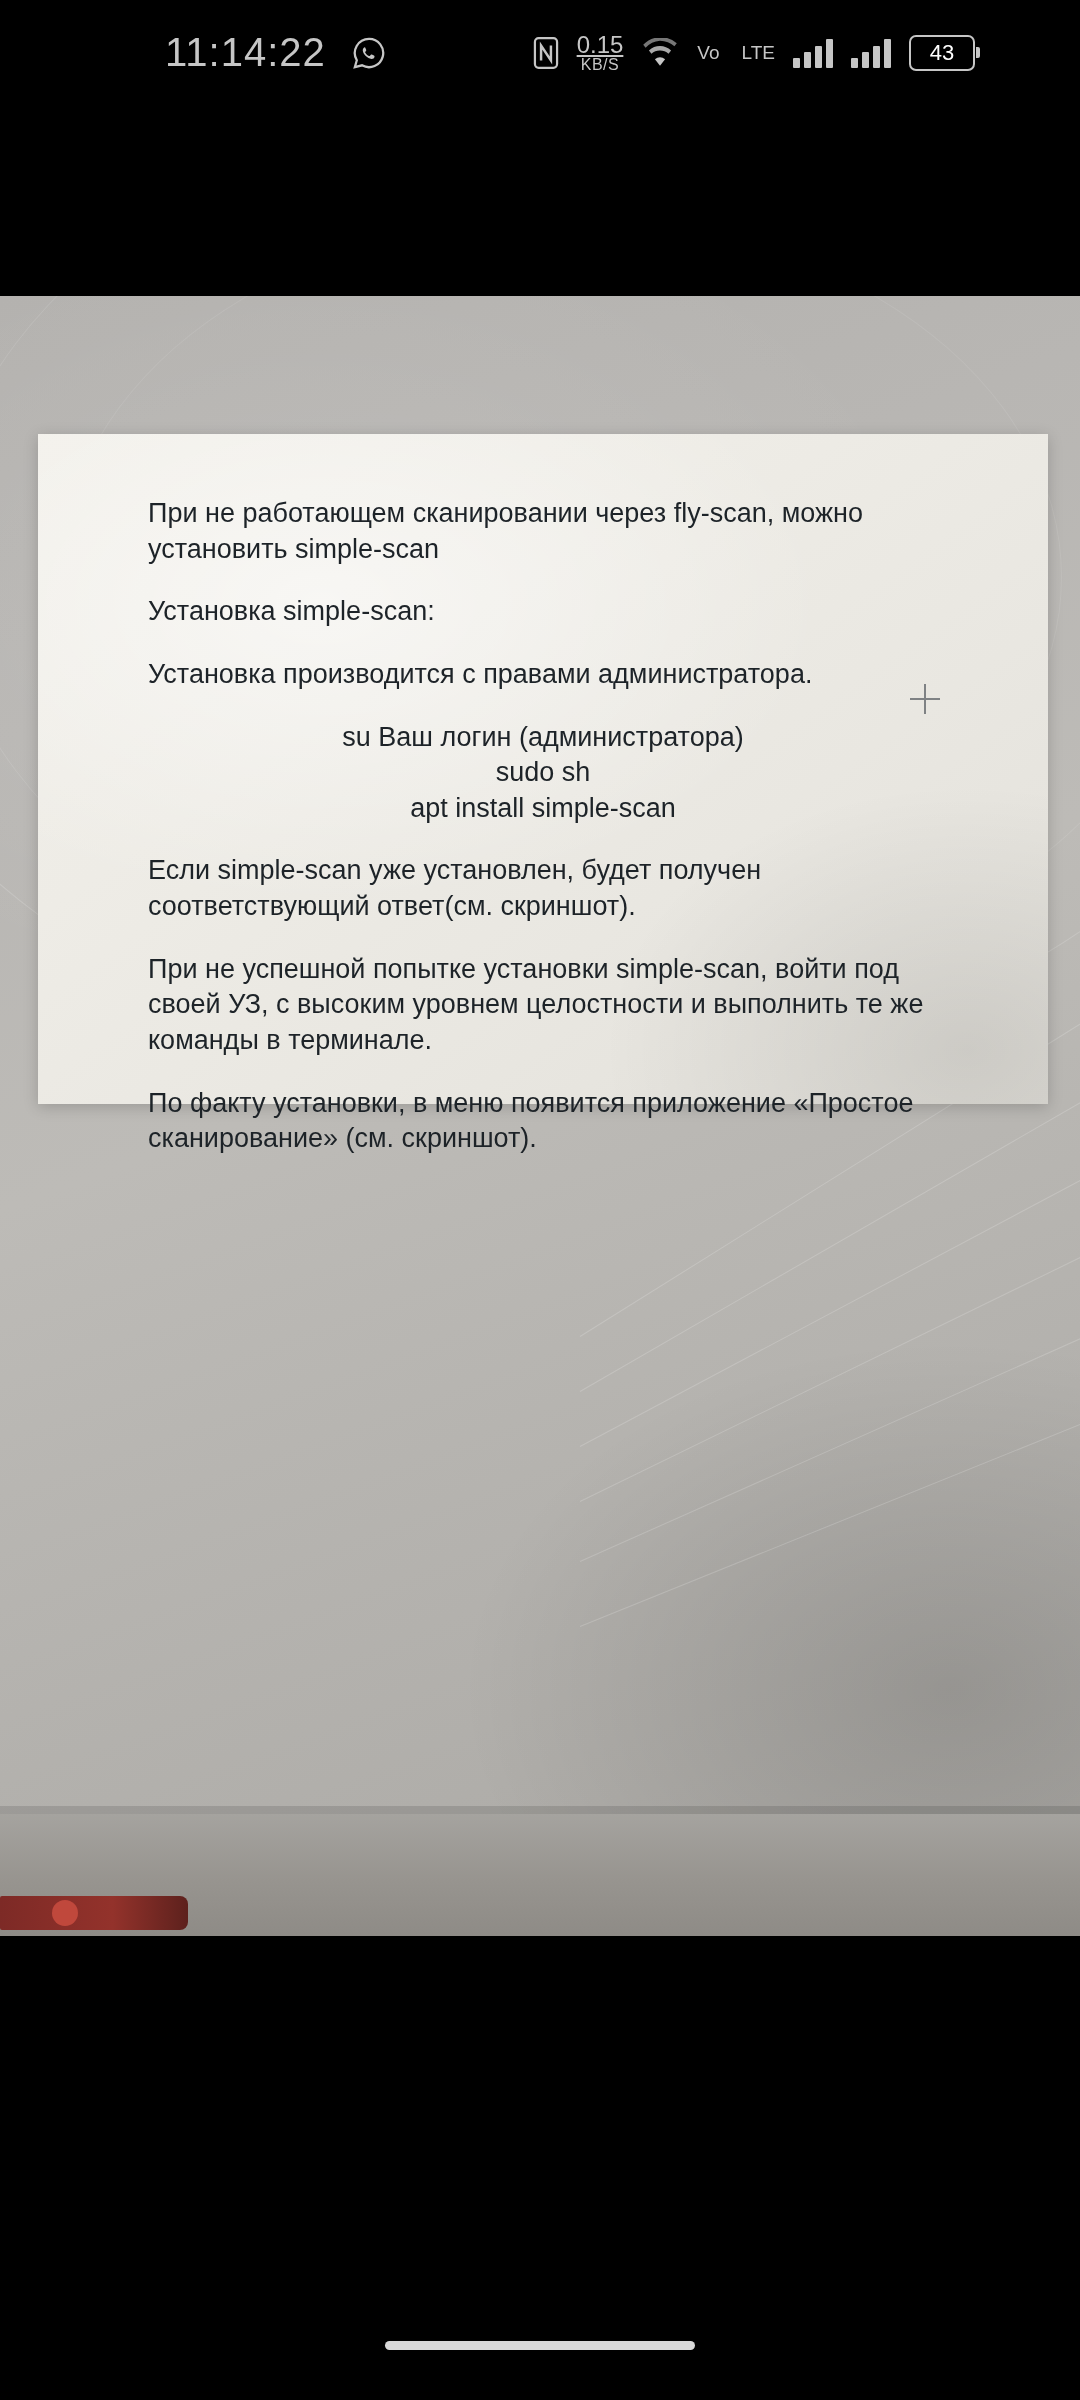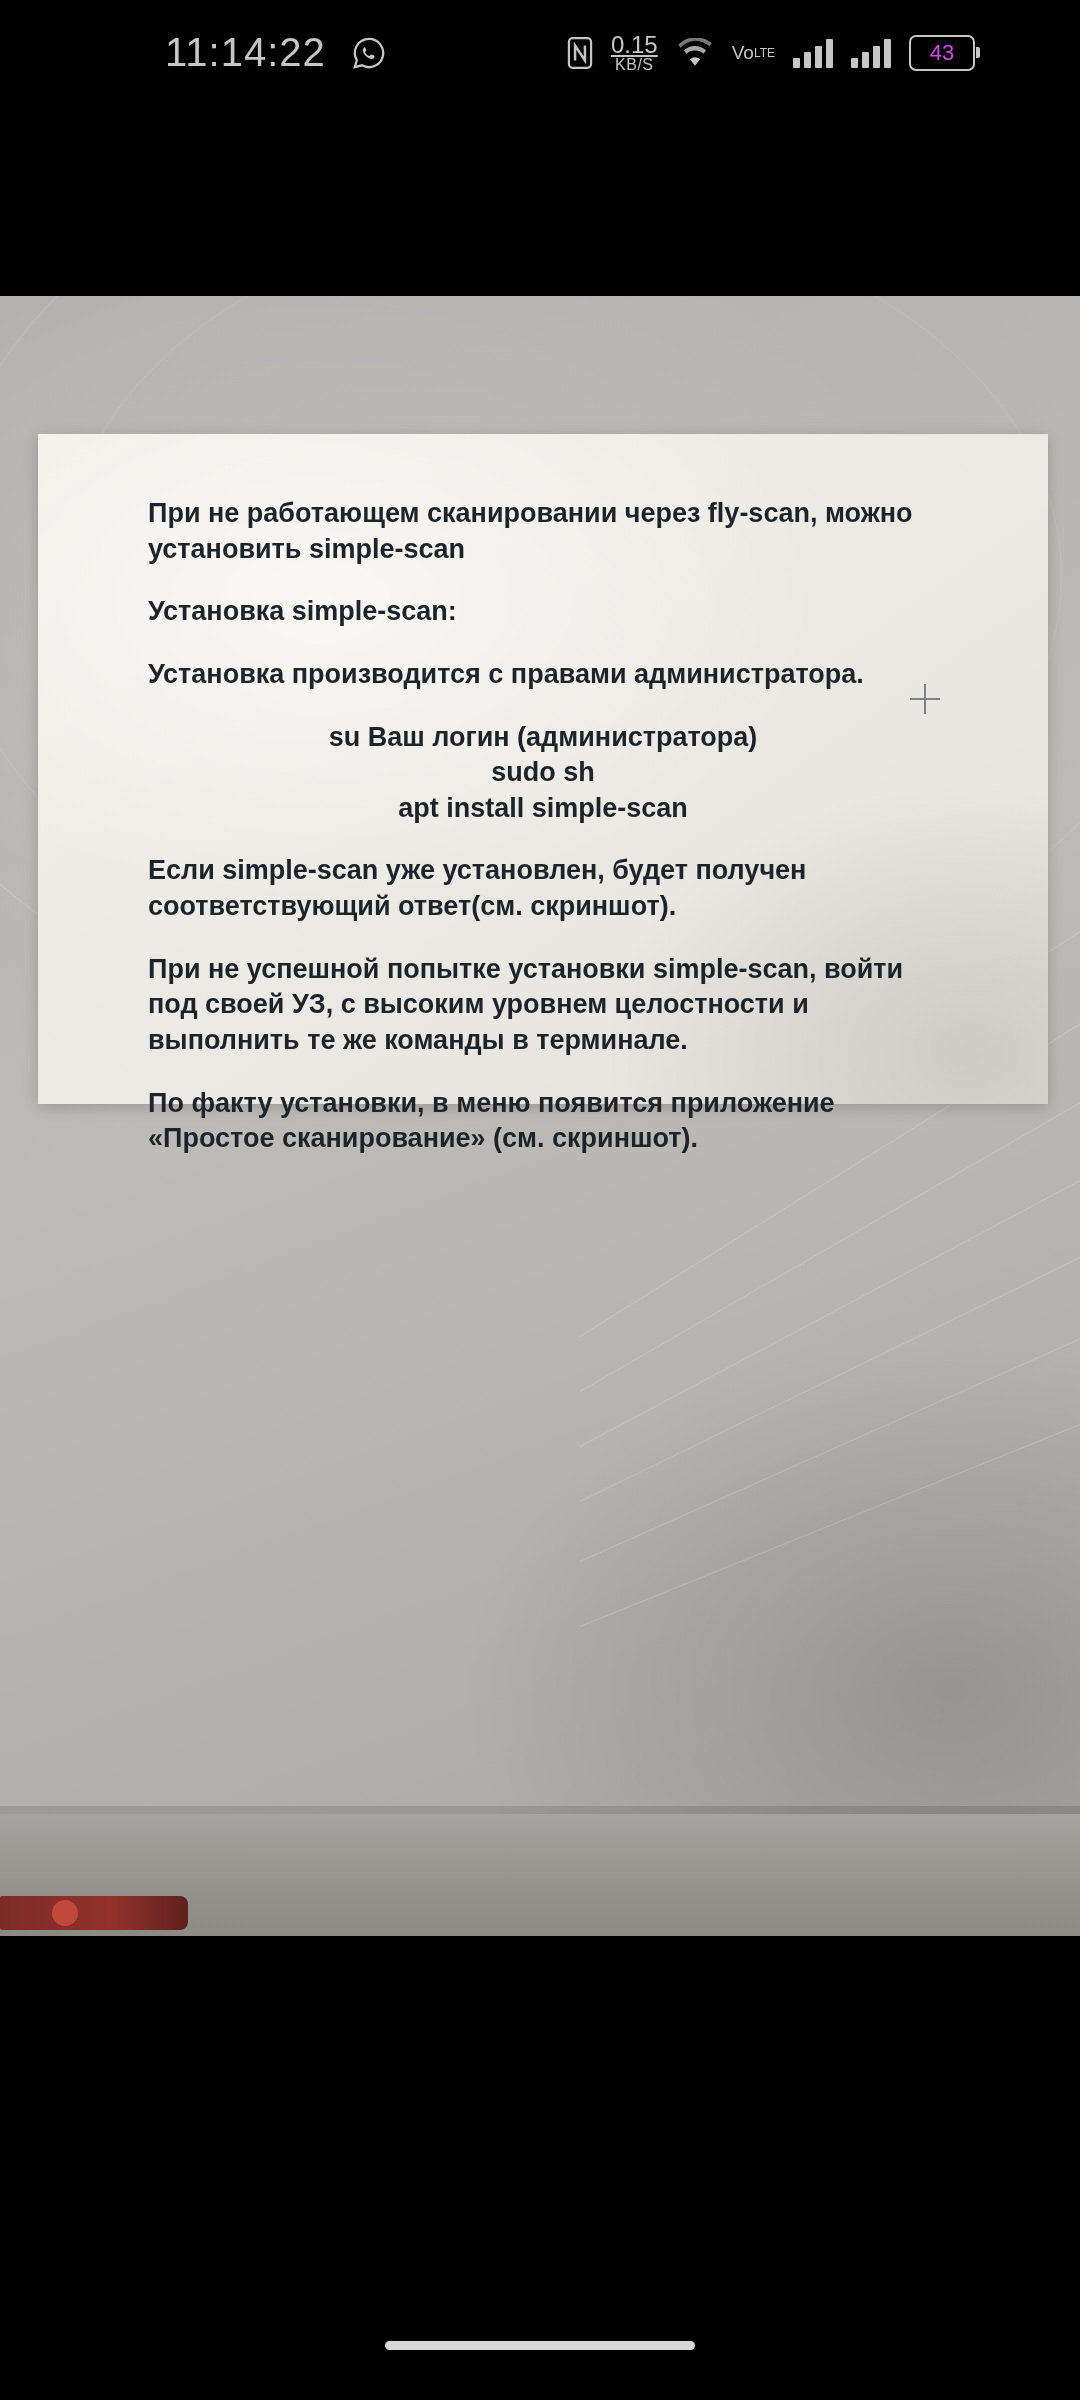--- a/index.html
+++ b/index.html
@@ -71,21 +71,21 @@
 
   .volte {
     display: flex;
     flex-direction: row;
     align-items: center;
     line-height: 1;
     color: #c6c6c6;
     font-size: 17px;
   }
   .volte .v1 { font-size: 19px; }
-  .volte .v2 { font-size: 12px; }
+  .volte .v2 { font-size: 19px; margin-left: 22px; }
 
   .bars {
     display: flex;
     align-items: flex-end;
     gap: 4px;
     height: 30px;
   }
   .bars i {
     display: block;
     width: 7px;
@@ -99,21 +99,21 @@
 
   .battery {
     position: relative;
     width: 62px;
     height: 32px;
     border: 2px solid #c6c6c6;
     border-radius: 7px;
     display: flex;
     align-items: center;
     justify-content: center;
-    color: #d946ef;
+    color: #ffffff;
     font-size: 22px;
   }
   .battery:after {
     content: "";
     position: absolute;
     right: -7px;
     top: 10px;
     width: 4px;
     height: 11px;
     background: #c6c6c6;
@@ -165,21 +165,20 @@
 
   
   .sheet {
     position: absolute;
     left: 38px;
     top: 138px;
     width: 1010px;
     height: 670px;
     background: linear-gradient(145deg, #f2f0ea 0%, #eeece6 35%, #e9e7e1 65%, #e2e0da 100%);
     box-shadow: 0 3px 14px rgba(0,0,0,0.18);
-    font-weight: bold;
   }
   .sheet:before {
     content: "";
     position: absolute;
     inset: 0;
     background:
       radial-gradient(ellipse 700px 420px at 28% 25%, rgba(255,255,255,0.55), rgba(255,255,255,0) 72%),
       radial-gradient(ellipse 520px 380px at 92% 92%, rgba(0,0,0,0.10), rgba(0,0,0,0) 70%);
     pointer-events: none;
   }

